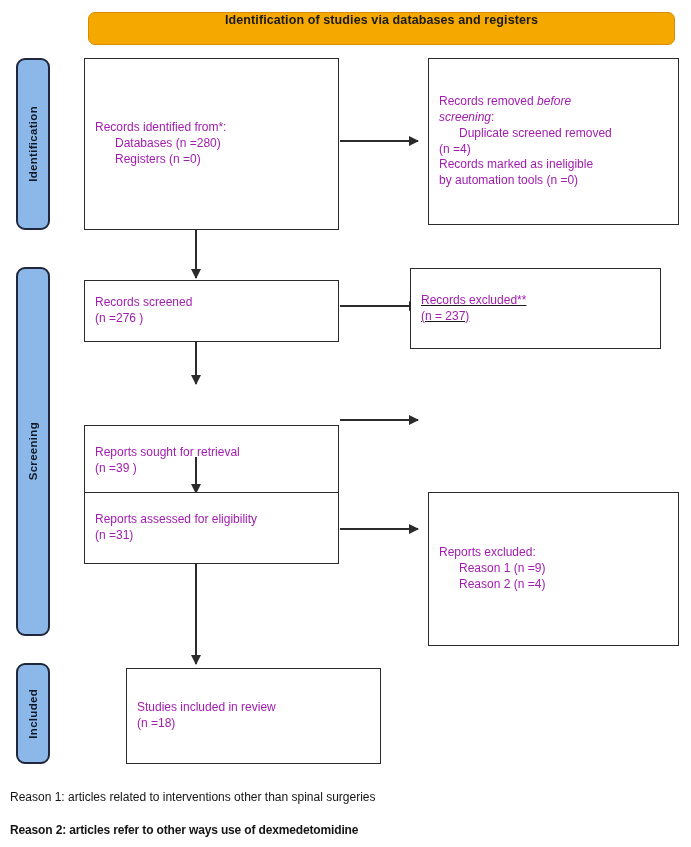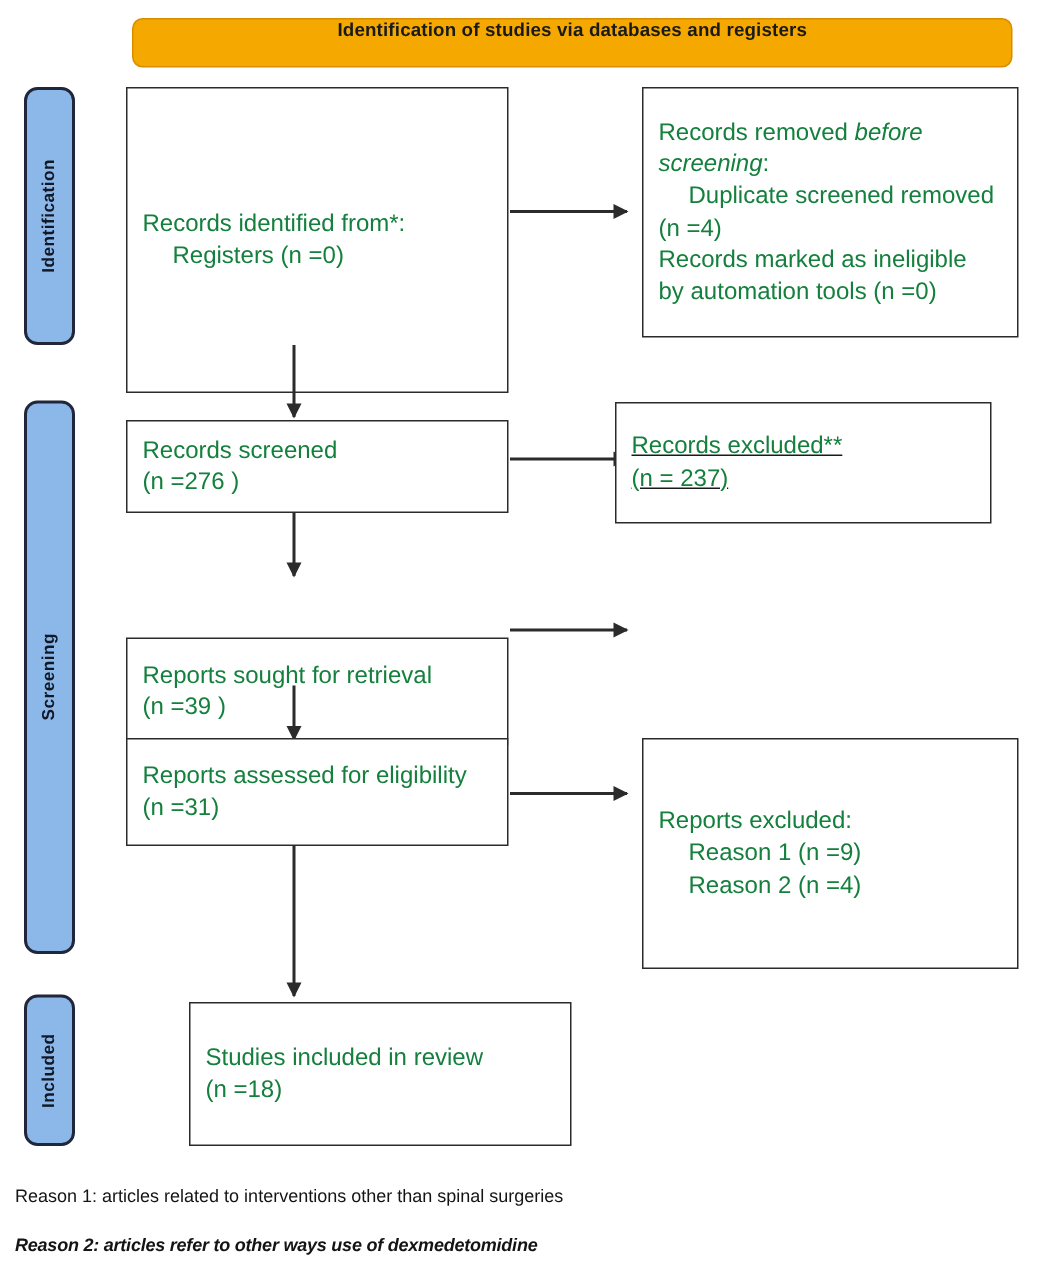--- a/index.html
+++ b/index.html
@@ -66,23 +66,23 @@
   .box {
     position: absolute;
     background: #ffffff;
     border: 1.6px solid #2b2b2b;
     box-sizing: border-box;
     display: flex;
     align-items: center;
   }
   .box-text {
     padding: 0 10px;
-    font-size: 16px;
+    font-size: 12px;
     line-height: 1.32;
-    color: #15803d;
+    color: #a21caf;
     width: 100%;
   }
   .indent {
     padding-left: 20px;
     display: block;
   }
   .ital {
     font-style: italic;
   }
 
@@ -124,21 +124,20 @@
   .footnote {
     position: absolute;
     left: 10px;
     font-size: 12px;
     color: #141414;
     white-space: nowrap;
   }
   .footnote.fn2 {
     font-weight: bold;
     letter-spacing: -0.15px;
-    font-style: italic;
   }
 </style>
 </head>
 <body>
 
 <div id="diagram">
 
   <div class="banner">
     <span>Identification of studies via databases and registers</span>
   </div>
@@ -146,23 +145,24 @@
   <div class="stage-tab" style="top:58px;height:172px;">
     <span>Identification</span>
   </div>
   <div class="stage-tab" style="top:267px;height:369px;">
     <span>Screening</span>
   </div>
   <div class="stage-tab" style="top:663px;height:101px;">
     <span>Included</span>
   </div>
 
-  <div class="box" style="left:84px;top:58px;width:255px;height:204px;align-items:center;">
+  <div class="box" style="left:84px;top:58px;width:255px;height:172px;align-items:center;">
     <div class="box-text">
       <span>Records identified from*:</span><br>
+      <span class="indent">Databases (n =280)</span>
       <span class="indent">Registers (n =0)</span>
     </div>
   </div>
 
   <div class="h-arrow" style="left:340px;top:140px;width:78px;"></div>
 
   <div class="box" style="left:428px;top:58px;width:251px;height:167px;">
     <div class="box-text">
       <span>Records removed </span><span class="ital">before</span><br>
       <span class="ital">screening</span><span>:</span><br>

